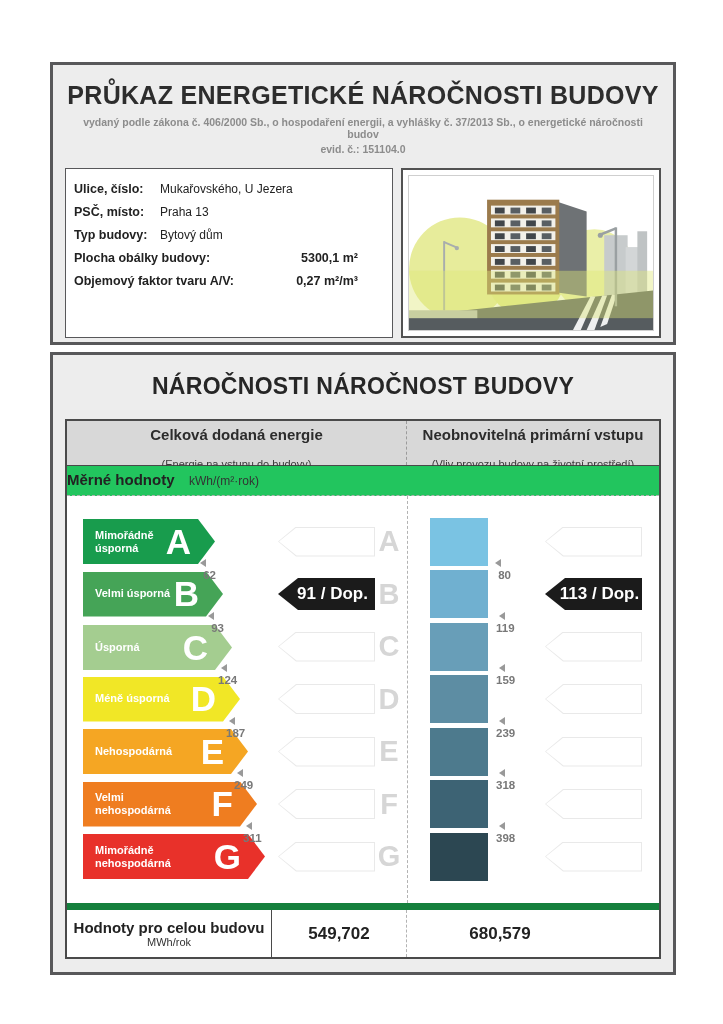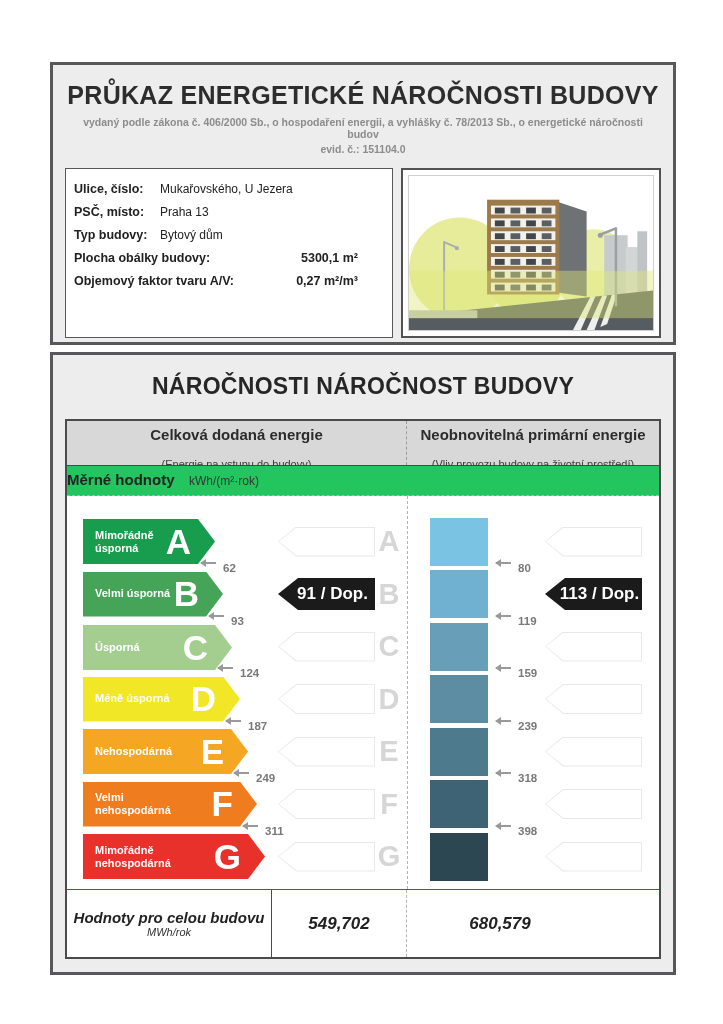--- a/index.html
+++ b/index.html
@@ -112,43 +112,43 @@
   .badge {
     position: absolute; width: 97px; height: 32px;
     clip-path: polygon(20px 0, 100% 0, 100% 100%, 20px 100%, 0 50%);
     background: #1b1b1b; color: #fff;
     font-size: 17px; font-weight: bold;
     text-align: center; line-height: 32px;
     padding-left: 12px; white-space: nowrap;
   }
   .bl {
     position: absolute; height: 14px;
-    display: flex; align-items: flex-start; gap: 7px;
-    font-size: 11.5px; font-weight: bold; color: #787878;
+    display: flex; align-items: flex-end; gap: 7px;
+    font-size: 11.5px; font-weight: bold; color: #787878; flex-direction: column;
   }
   .bl .arr { display: inline-block; width: 15px; height: 2px; background: #999; position: relative; }
   .bl .arr::before {
     content: ""; position: absolute; left: -1px; top: -3px;
     border-top: 4px solid transparent; border-bottom: 4px solid transparent;
     border-right: 6px solid #999;
   }
-  .totals { display: flex; height: 68px; border-top: 1px solid #15803d; font-style: italic; }
+  .totals { display: flex; height: 54px; border-top: 7px solid #15803d; }
   .tc { display: flex; flex-direction: column; justify-content: center; text-align: center; }
   .tc1 { width: 205px; border-right: 1px solid #4a4a4a; }
   .tc1 .t { font-size: 15px; font-weight: bold; }
   .tc1 .u { font-size: 11px; color: #333; }
   .tc2 { width: 135px; border-right: 1px dashed #b3b3b3; font-size: 17px; font-weight: bold; }
   .tc3 { flex: 1; font-size: 17px; font-weight: bold; padding-right: 66px; }
 </style>
 </head>
 <body>
 
 <div class="card card1">
   <div class="main-title">PRŮKAZ ENERGETICKÉ NÁROČNOSTI BUDOVY</div>
-  <div class="subtitle">vydaný podle zákona č. 406/2000 Sb., o hospodaření energii, a vyhlášky č. 78/2013 Sb., o energetické náročnosti budov</div>
+  <div class="subtitle">vydaný podle zákona č. 406/2000 Sb., o hospodaření energii, a vyhlášky č. 37/2013 Sb., o energetické náročnosti budov</div>
   <div class="evid">evid. č.: 151104.0</div>
 
   <div class="top-content">
     <div class="info-box">
       <div class="irow plain">
         <span class="ilabel">Ulice, číslo:</span>
         <span class="ival">Mukařovského, U Jezera</span>
       </div>
       <div class="irow plain">
         <span class="ilabel">PSČ, místo:</span>
@@ -219,21 +219,21 @@
 <div class="card card2">
   <div class="section-title">NÁROČNOSTI NÁROČNOST BUDOVY</div>
 
   <div class="etable">
     <div class="col-headers">
       <div class="col-h left">
         <div class="t">Celková dodaná energie</div>
         <div class="s">(Energie na vstupu do budovy)</div>
       </div>
       <div class="col-h right">
-        <div class="t">Neobnovitelná primární energie</div>
+        <div class="t">Neobnovitelná primární vstupu</div>
         <div class="s">(Vliv provozu budovy na životní prostředí)</div>
       </div>
     </div>
 
     <div class="merne">
       <span class="t">Měrné hodnoty</span>
       <span class="u">kWh/(m²·rok)</span>
     </div>
 
     <div class="chart">

